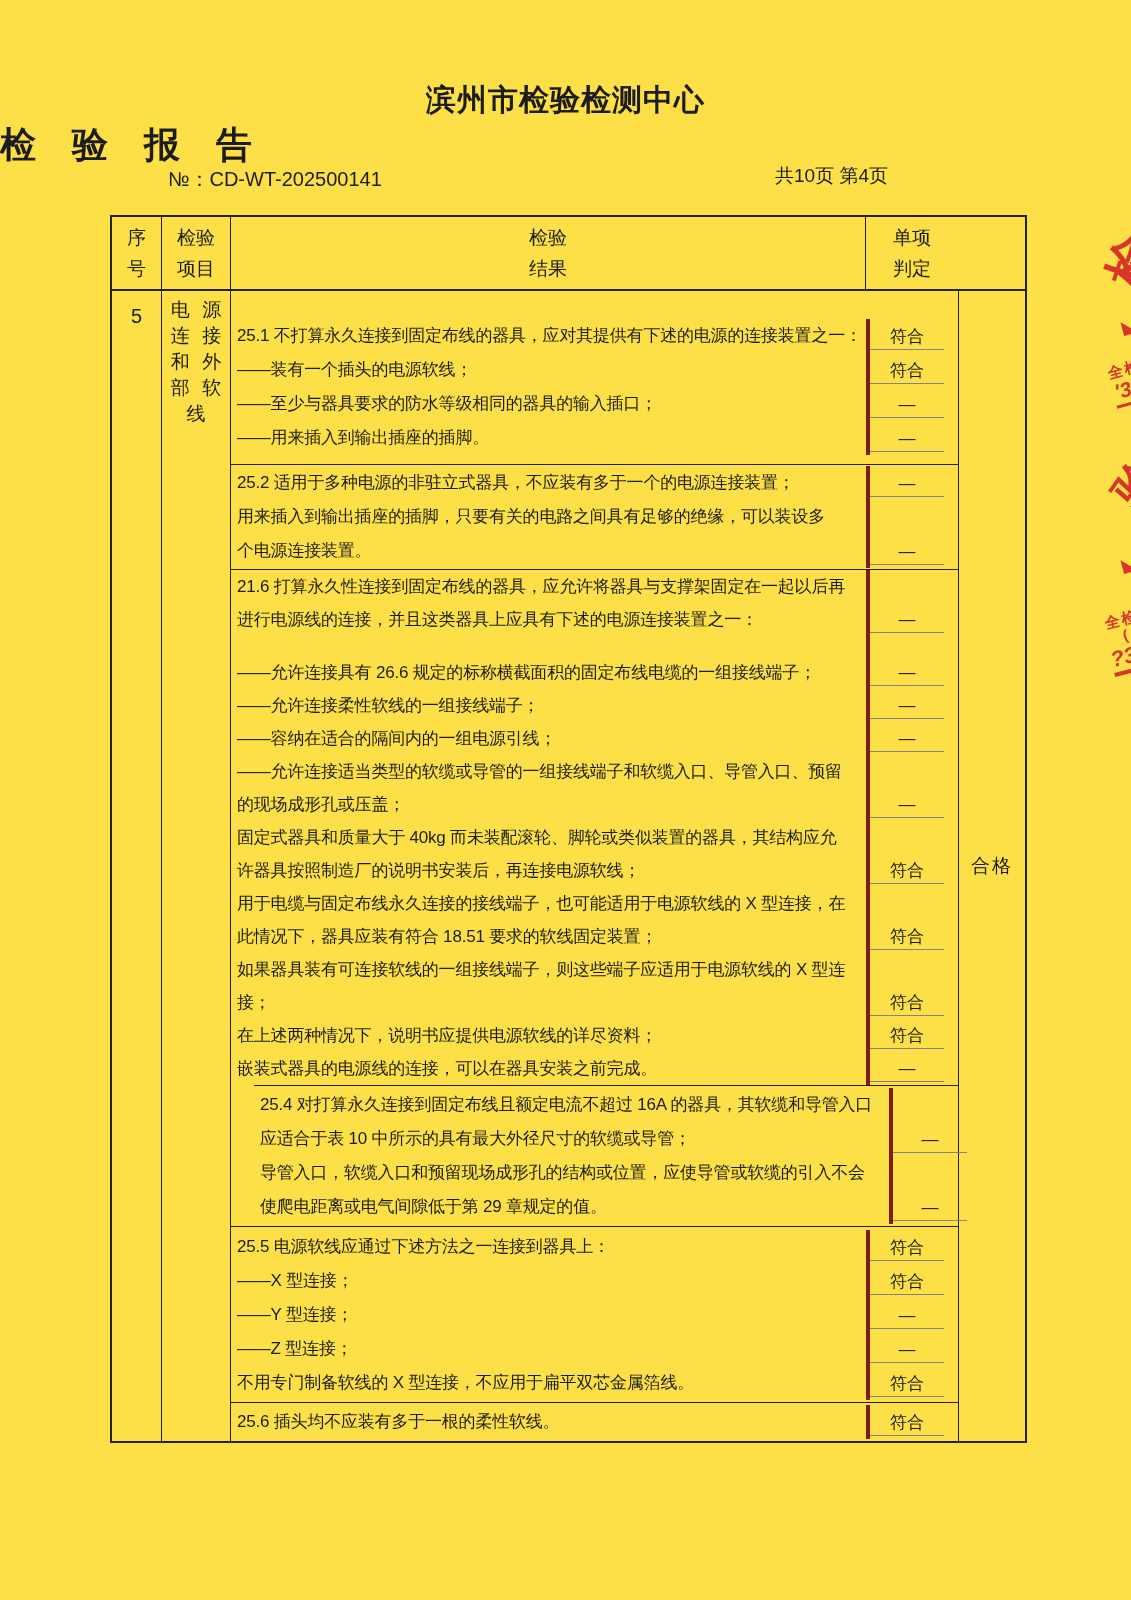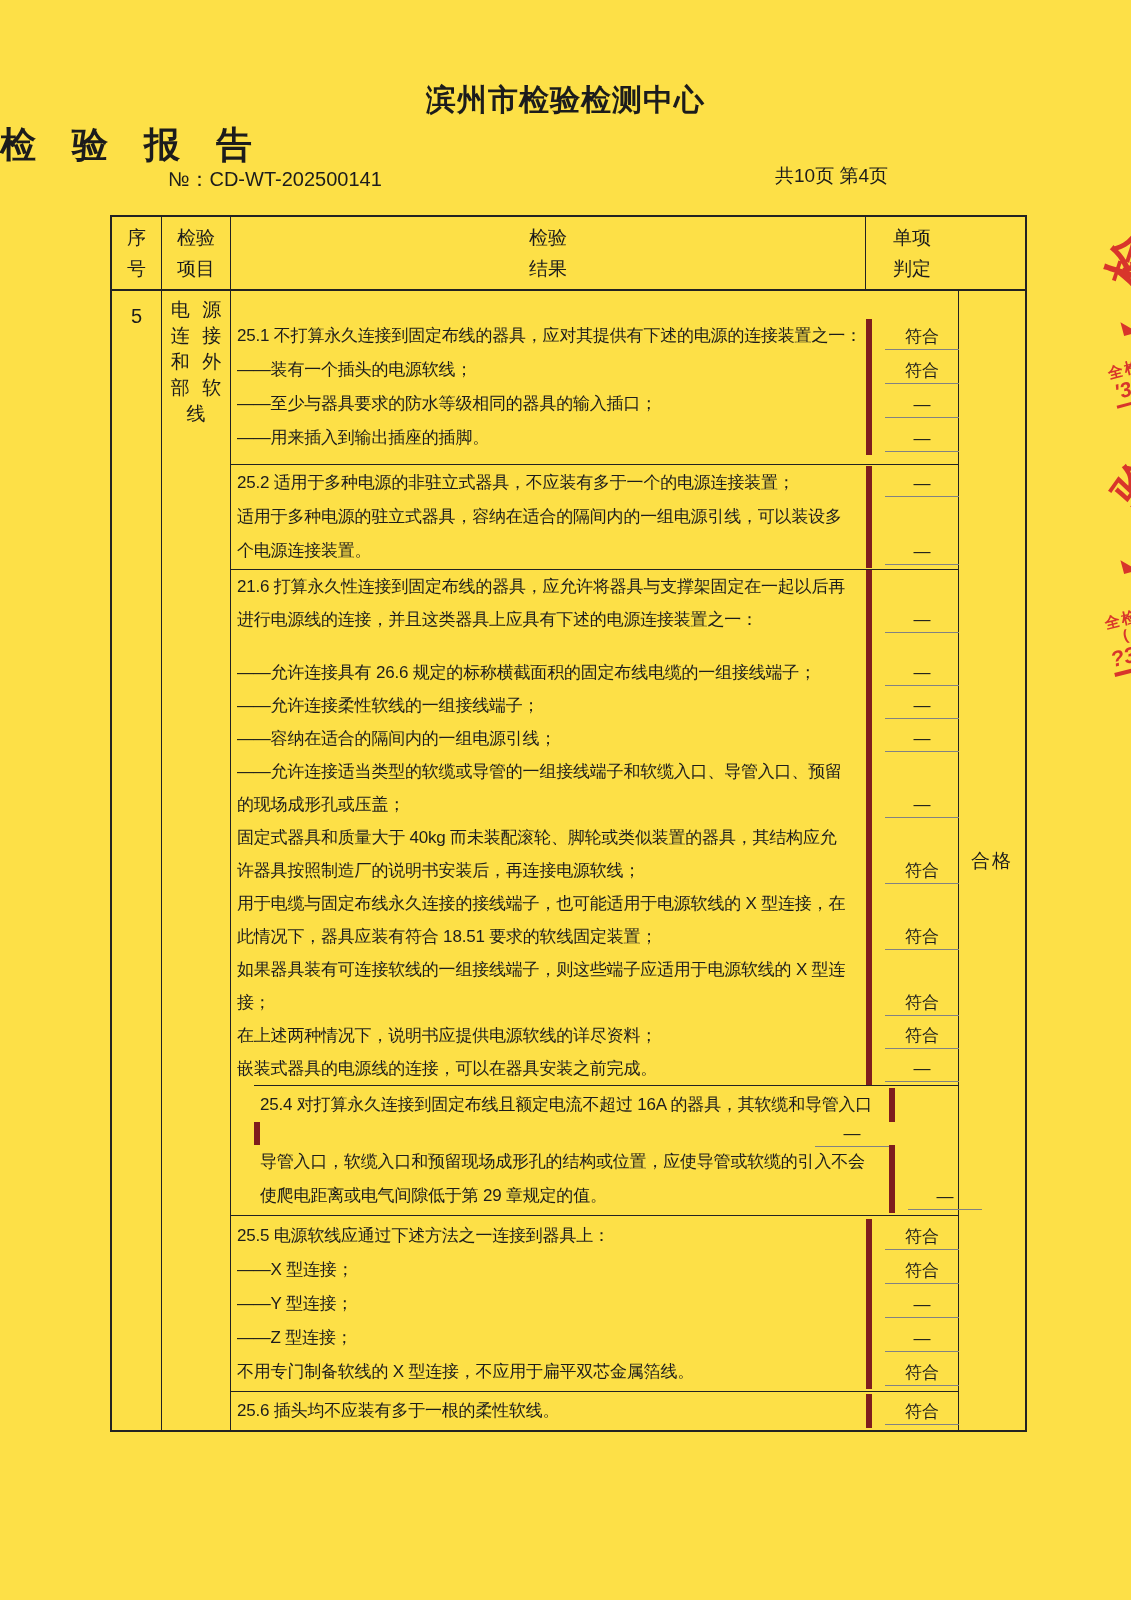--- a/index.html
+++ b/index.html
@@ -63,22 +63,22 @@
   .block.b4 { line-height: 34px; padding: 2px 0; margin-left: 23px; }
   .block.b5 { line-height: 34px; padding: 3px 0 2px; }
   .block.b6 { line-height: 34px; padding: 2px 0; }
 
   .line { display: grid; grid-template-columns: 635px 93px; }
   .line .lt {
     font-size: 17px; padding-left: 6px;
     white-space: nowrap; overflow: hidden; letter-spacing: -0.2px;
   }
   .line .lr {
-    border-left: 6px solid #7f1d1d;
-    display: flex; align-items: center; justify-content: flex-end;
+    border-left: 4px solid #7f1d1d;
+    display: flex; align-items: center; justify-content: flex-start;
   }
   .line.spacer { height: 20px; }
   .res {
     display: inline-block; width: 74px; text-align: center;
     font-size: 17px; line-height: 20px; padding-bottom: 2px;
     border-bottom: 1px solid #828282; transform: translateY(2px);
   }
 
   
   .stamp { position: absolute; color: #d8352b; font-weight: bold; }
@@ -155,21 +155,21 @@
             </div>
           </div>
           <div class="block b2">
             <div class="line">
               <div class="lt">25.2 适用于多种电源的非驻立式器具，不应装有多于一个的电源连接装置；</div>
               <div class="lr">
                 <span class="res">—</span>
               </div>
             </div>
             <div class="line">
-              <div class="lt">适用于多种电源的驻立式器具，容纳在适合的隔间内的一组电源引线，可以装设多</div>
+              <div class="lt">用来插入到输出插座的插脚，只要有关的电路之间具有足够的绝缘，可以装设多</div>
               <div class="lr"></div>
             </div>
             <div class="line">
               <div class="lt">个电源连接装置。</div>
               <div class="lr">
                 <span class="res">—</span>
               </div>
             </div>
           </div>
           <div class="block b3">
@@ -257,20 +257,21 @@
                 <span class="res">—</span>
               </div>
             </div>
           </div>
           <div class="block b4">
             <div class="line">
               <div class="lt">25.4 对打算永久连接到固定布线且额定电流不超过 16A 的器具，其软缆和导管入口</div>
               <div class="lr"></div>
             </div>
             <div class="line">
+              <div class="lt">应适合于表 10 中所示的具有最大外径尺寸的软缆或导管；</div>
               <div class="lr">
                 <span class="res">—</span>
               </div>
             </div>
             <div class="line">
               <div class="lt">导管入口，软缆入口和预留现场成形孔的结构或位置，应使导管或软缆的引入不会</div>
               <div class="lr"></div>
             </div>
             <div class="line">
               <div class="lt">使爬电距离或电气间隙低于第 29 章规定的值。</div>

